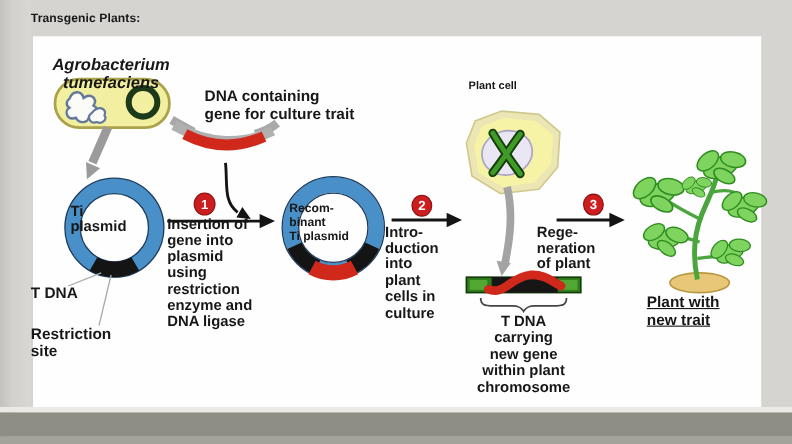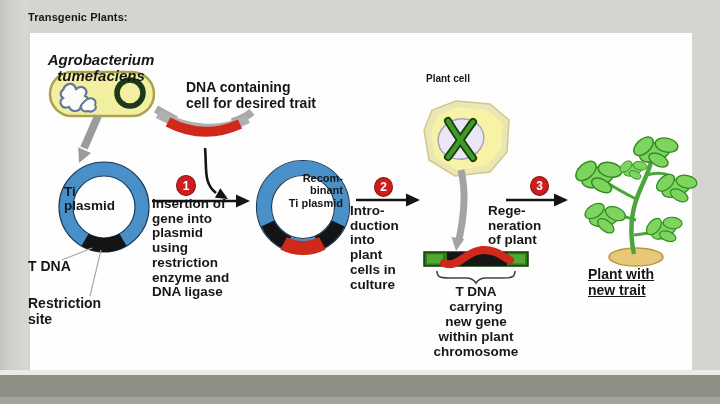--- a/index.html
+++ b/index.html
@@ -15,21 +15,21 @@
     color:#3a3a38;letter-spacing:.1px;}
   .panel{position:absolute;left:30px;top:33px;width:662px;height:337px;
     background:var(--panel,#fefefe);z-index:0;}
   .gfx{position:absolute;left:0;top:0;width:720px;height:404px;z-index:1;}
   .lbl{position:absolute;z-index:2;color:#171717;font-weight:bold;white-space:pre-line;
     line-height:1.08;}
   .agro{left:32px;top:36px;width:138px;text-align:center;font-size:15px;font-style:italic;line-height:1.05;margin-top:16px;}
   .dna-lbl{left:186px;top:79px;font-size:14px;line-height:1.15;}
   .plantcell-lbl{left:426px;top:74px;font-size:10px;text-align:center;}
   .ti-lbl{left:64px;top:185px;width:80px;text-align:left;font-size:13.5px;line-height:1.05;}
-  .recomb-lbl{left:263px;top:172px;width:80px;text-align:right;font-size:11px;line-height:1.12;}
+  .recomb-lbl{left:263px;top:184px;width:80px;text-align:left;font-size:11px;line-height:1.12;}
   .tdna-lbl{left:28px;top:259px;font-size:14px;}
   .restr-lbl{left:28px;top:296px;font-size:14px;line-height:1.12;}
   .step1-txt{left:152px;top:197px;width:104px;font-size:13.5px;line-height:1.09;}
   .step2-txt{left:350px;top:204px;width:78px;font-size:13.5px;line-height:1.09;}
   .step3-txt{left:488px;top:204px;width:86px;font-size:13.5px;line-height:1.09;}
   .tdnacarry-lbl{left:414px;top:284px;width:124px;text-align:center;font-size:13.5px;line-height:1.12;}
   .plantwith-lbl{left:588px;top:267px;font-size:14px;line-height:1.14;text-decoration:underline;}
   .step-circle{position:absolute;z-index:3;width:20px;height:21px;border-radius:50%;
     background:var(--step-red,#cc1e1e);border:1px solid #8c1010;color:#fff;
     font-size:12px;font-weight:bold;display:flex;align-items:center;justify-content:center;
@@ -159,21 +159,21 @@
     <use href="#leafclu" transform="translate(676,188) scale(1.05)"></use>
     <use href="#leafclu" transform="translate(604,218) scale(1.05) rotate(10)"></use>
     <use href="#leafclu" transform="translate(664,230) scale(0.95) rotate(-8)"></use>
     <use href="#leafclu" transform="translate(633,170) scale(0.7)"></use>
   </g>
 </svg>
 
 <div class="lbl agro">Agrobacterium
 tumefaciens</div>
 <div class="lbl dna-lbl">DNA containing
-cell for desired trait</div>
+gene for culture trait</div>
 <div class="lbl plantcell-lbl">Plant cell</div>
 <div class="lbl ti-lbl">Ti
 plasmid</div>
 <div class="lbl recomb-lbl">Recom-
 binant
 Ti plasmid</div>
 <div class="lbl tdna-lbl">T DNA</div>
 <div class="lbl restr-lbl">Restriction
 site</div>
 <div class="lbl step1-txt">Insertion of

